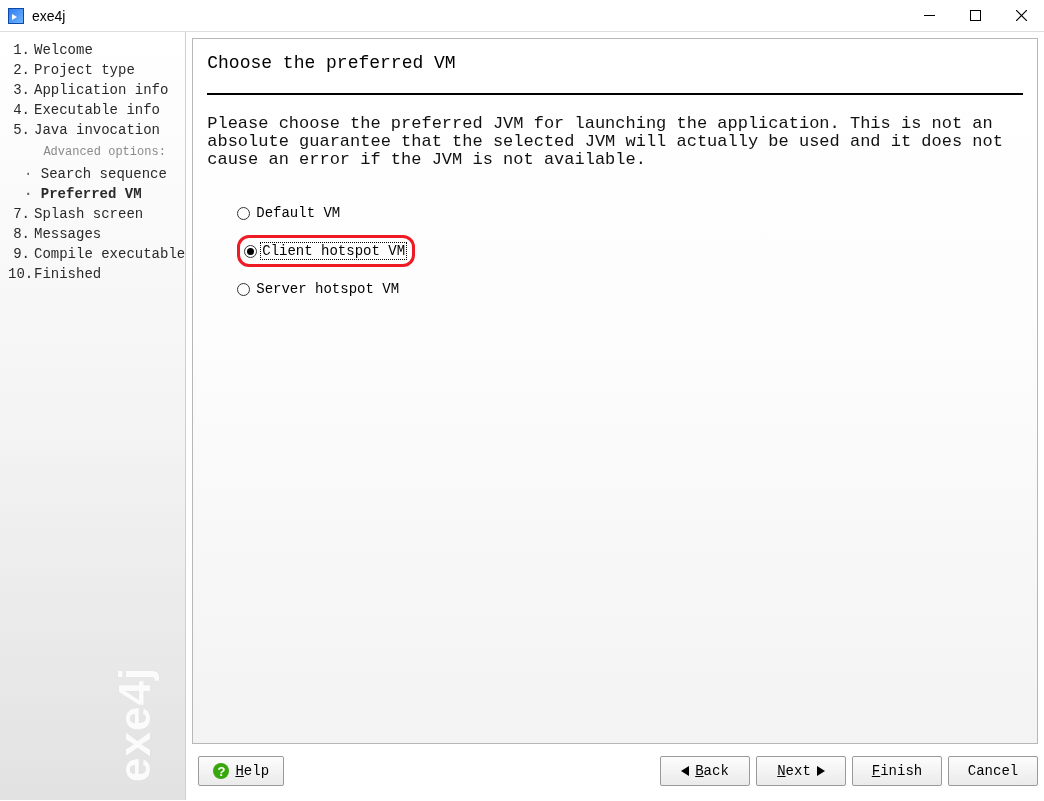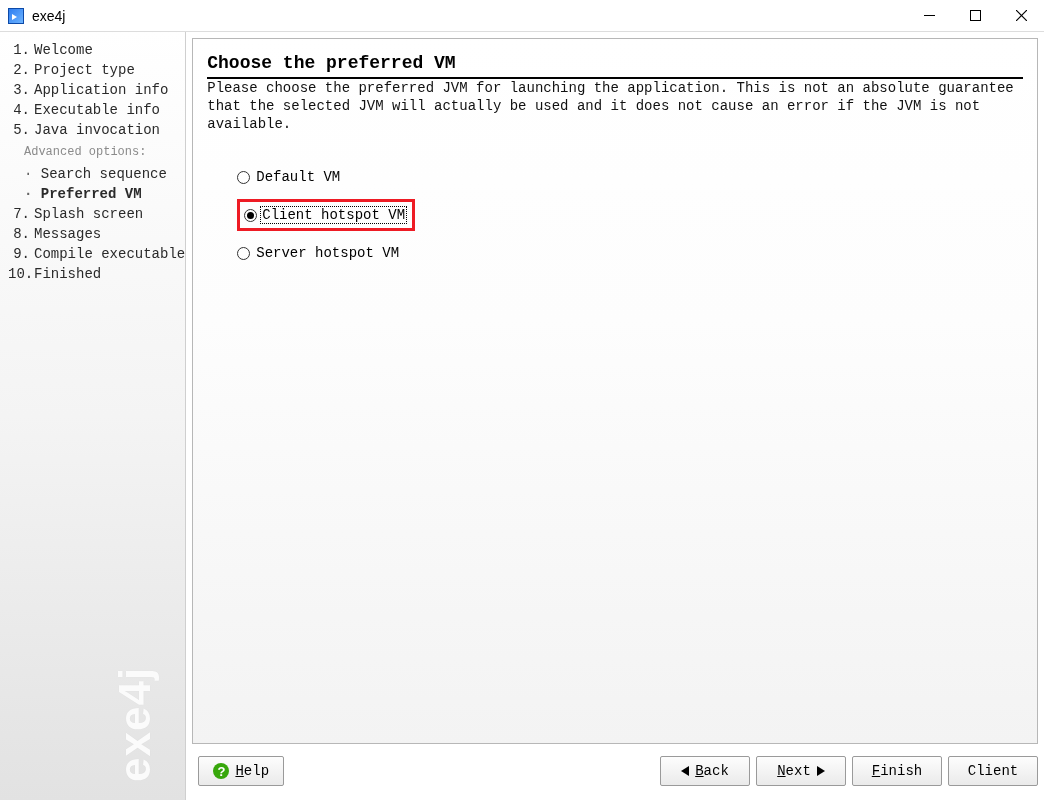--- a/index.html
+++ b/index.html
@@ -68,20 +68,21 @@
     line-height: 20px;
     color: #2a2a2a;
     white-space: nowrap;
     cursor: default;
   }
   .sidebar li .num { display:inline-block; width: 22px; text-align: right; margin-right: 4px;}
   .sidebar .adv-head {
     color:#8a8a8a;
     font-size: 12px;
     margin: 2px 0 2px 16px;
+    text-align: center;
   }
   .sidebar .sub {
     padding-left: 16px;
   }
   .sidebar .sub::before{
     content:"· ";
     color:#666;
   }
   .sidebar li.current { font-weight: bold; }
   .brand {
@@ -111,28 +112,28 @@
   .content {
     flex: 1 1 auto;
     border: 1px solid #b7b7b7;
     margin: 6px 6px 2px 6px;
     background: linear-gradient(to bottom, #ffffff 0%, #fdfdfd 40%, #f3f3f3 100%);
     padding: 14px 14px 14px 14px;
     overflow: hidden;
   }
   .content h1 {
     font-size: 18px;
-    font-weight: bold;
+    font-weight: normal;
     border-bottom: 2px solid #000;
-    padding-bottom: 4px;
-    margin-bottom: 0;
+    padding-bottom: 20px;
+    margin-bottom: 20px;
     font-family: "NSimSun","SimSun","Courier New",monospace;
   }
   .content .desc {
-    font-size: 14px;
+    font-size: 17px;
     color: #111;
     line-height: 18px;
     margin-bottom: 26px;
   }
   .radios { padding-left: 30px; text-align: right; }
   .radio-row {
     display: flex;
     align-items: center;
     height: 36px;
     gap: 6px;
@@ -151,21 +152,21 @@
   }
   .radio-row.selected .radio-outer .dot { display: block; }
   .radio-label { }
   .radio-row.selected .radio-label {
     outline: 1px dotted #000;
     outline-offset: 0;
     padding: 0 1px;
   }
   .highlight-box {
     border: 3px solid #ee1b24;
-    border-radius: 0;
+    border-radius: 12px;
     padding: 2px 6px 2px 4px;
     display: inline-flex;
     align-items: center;
     height: 32px;
   }
 
   
   .footer {
     height: 46px;
     margin: 2px 6px 6px 6px;
@@ -303,17 +304,17 @@
         <span><u class="mn">B</u><span>ack</span></span>
       </button>
       <button class="btn">
         <span><u class="mn">N</u><span>ext</span></span>
         <span class="tri-right"></span>
       </button>
       <button class="btn">
         <span><u class="mn">F</u><span>inish</span></span>
       </button>
       <button class="btn">
-        <span>Client</span>
+        <span>Cancel</span>
       </button>
     </div>
   </div>
 </div>
 
 </body></html>

